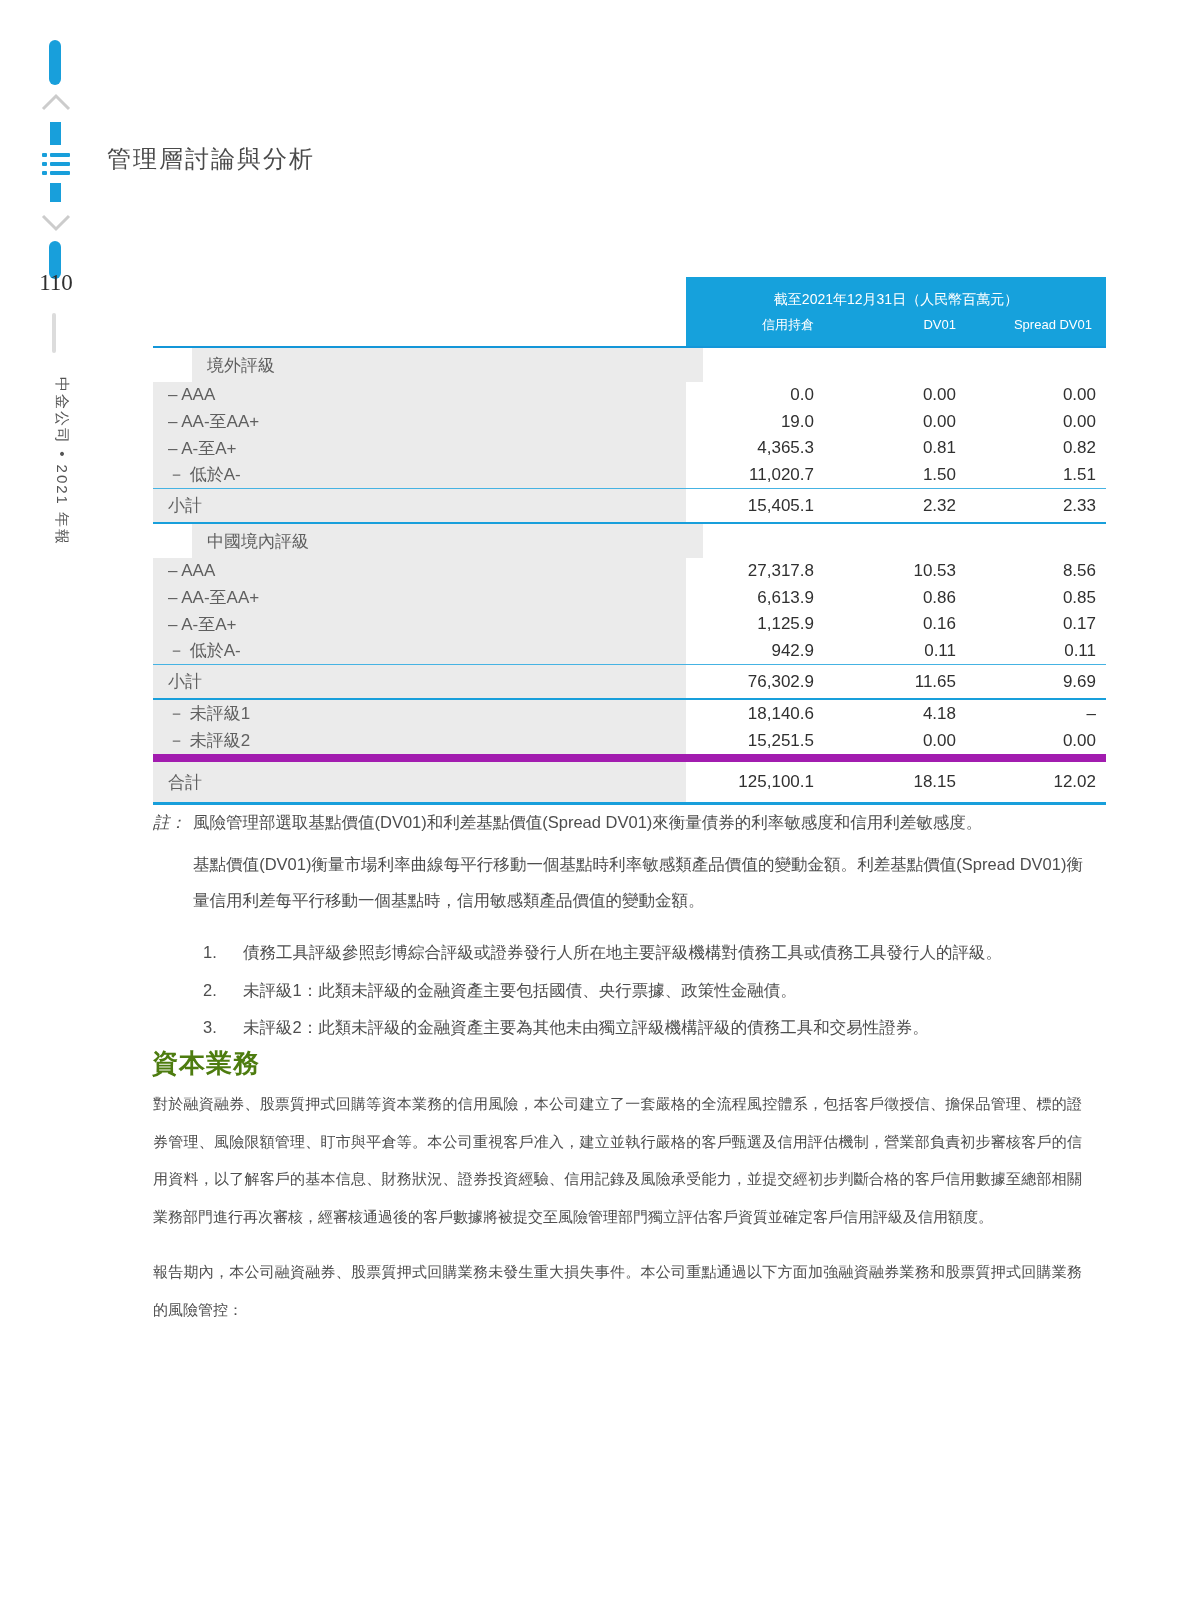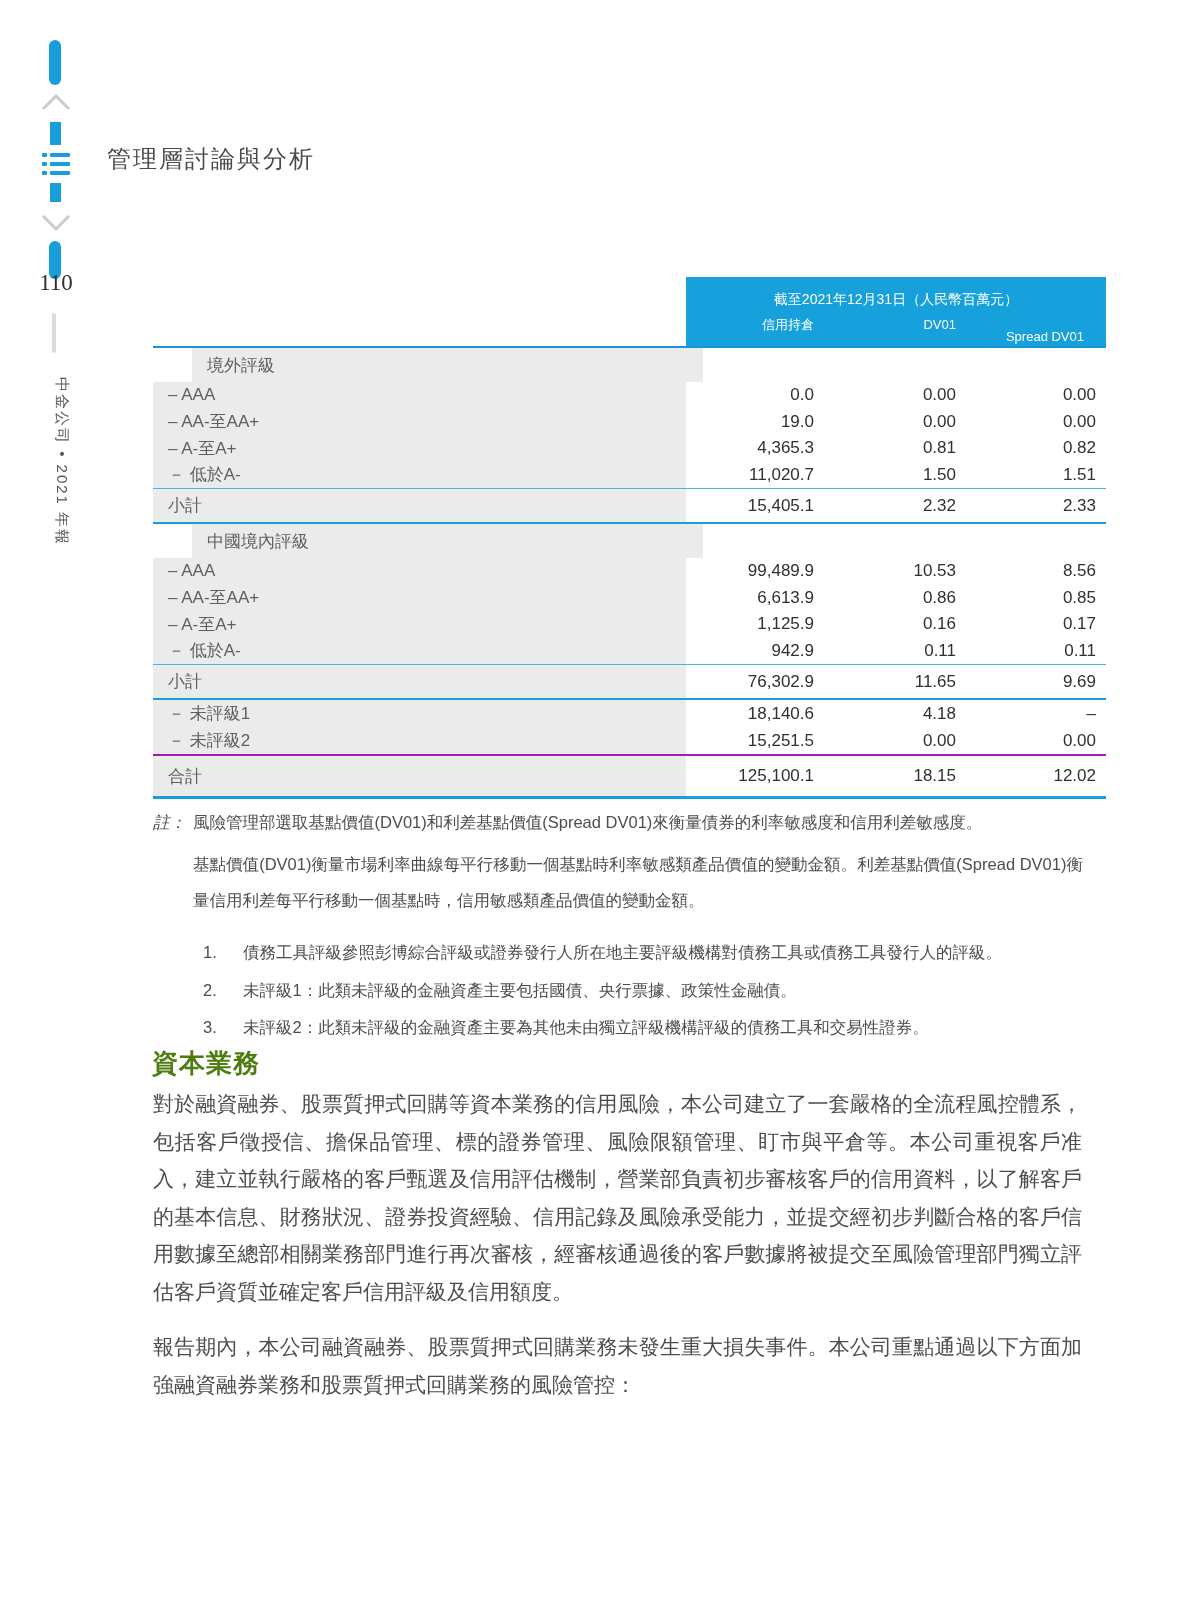--- a/index.html
+++ b/index.html
@@ -30,51 +30,51 @@
              font-family:"Liberation Serif","DejaVu Serif",serif;
              font-size:24px;color:#4a4a4a;letter-spacing:2px;}
 
   
   .table-area{position:absolute;left:153px;top:277px;width:953px;}
   .t-blue-header{margin-left:533px;width:420px;height:69px;background:#16A1DC;color:#ffffff;
                  box-sizing:border-box;padding-top:9px;}
   .t-blue-title{text-align:center;font-size:14px;line-height:26px;}
   .t-blue-cols{display:flex;font-size:13px;line-height:26px;}
   .hcol{text-align:right;box-sizing:border-box;}
-  .hcol1{width:128px;} .hcol2{width:142px;} .hcol3{width:150px;padding-right:22px;margin-top:12px;}
+  .hcol1{width:128px;} .hcol2{width:142px;} .hcol3{width:150px;padding-right:14px;}
 
   .t-body{border-top:2px solid #1396D8;}
   .trow{display:flex;align-items:center;font-size:17px;}
   .c-label{width:533px;box-sizing:border-box;padding-left:15px;background:#EBEBEB;color:#5f5f5f;
            align-self:stretch;display:flex;align-items:center;}
   .c-v{text-align:right;color:#303030;box-sizing:border-box;}
   .c-v1{width:128px;} .c-v2{width:142px;} .c-v3{width:150px;padding-right:10px;}
   .trow.section{height:34px;padding-left:39px;}
   .trow.data{height:26.5px;}
   .trow.data2{height:27px;}
   .trow.subtotal{height:33px;border-top:1px solid #45B3E3;border-bottom:2px solid #189FDB;}
-  .trow.total{height:40px;border-top:2px solid #a21caf;border-bottom:3px solid #189FDB;justify-content:flex-end;}
+  .trow.total{height:40px;border-top:8px solid #a21caf;border-bottom:3px solid #189FDB;justify-content:flex-end;}
 
   
   .note-first{position:absolute;left:153px;top:812px;width:930px;display:flex;
               font-size:16.5px;color:#4d4d4d;}
   .note-label{width:40px;font-style:italic;font-family:"Liberation Serif","DejaVu Serif",serif;}
   .note-intro{flex:1;}
   .note-paragraph{position:absolute;left:193px;top:846px;width:890px;font-size:16.5px;
                   line-height:36px;color:#4d4d4d;text-align:justify;}
   .note-items{position:absolute;left:203px;top:941px;width:880px;}
   .note-item{display:flex;margin-bottom:15px;line-height:22.5px;font-size:16.5px;color:#4d4d4d;}
   .note-item .num{width:40px;}
   .note-item .itext{flex:1;}
 
   
   .sec-heading{position:absolute;left:152px;top:1046px;font-size:26px;font-weight:bold;
                color:#4d7c0f;letter-spacing:1px;}
   .sec-paragraphs{position:absolute;left:153px;top:1085px;width:929px;}
-  .sec-paragraphs p{margin:0 0 18px 0;font-size:21px;line-height:37.5px;color:#4d4d4d;
+  .sec-paragraphs p{margin:0 0 18px 0;font-size:15px;line-height:37.5px;color:#4d4d4d;
                     text-align:justify;}
 </style>
 </head>
 <body>
 
 <div class="page">
 
   <div id="bar-top" class="cap-bar"></div>
   <svg id="chev-up" class="chev" viewBox="0 0 30 20">
     <polyline points="2,17 15,4 28,17" fill="none" stroke="#CCCCCC" stroke-width="3"></polyline>
@@ -153,21 +153,21 @@
           <div class="c-v c-v3">2.33</div>
         </div>
         <div class="trow section">
           <div class="c-label">中國境內評級</div>
           <div class="c-v c-v1"></div>
           <div class="c-v c-v2"></div>
           <div class="c-v c-v3"></div>
         </div>
         <div class="trow data">
           <div class="c-label">– AAA</div>
-          <div class="c-v c-v1">99,489.9</div>
+          <div class="c-v c-v1">27,317.8</div>
           <div class="c-v c-v2">10.53</div>
           <div class="c-v c-v3">8.56</div>
         </div>
         <div class="trow data">
           <div class="c-label">– AA-至AA+</div>
           <div class="c-v c-v1">6,613.9</div>
           <div class="c-v c-v2">0.86</div>
           <div class="c-v c-v3">0.85</div>
         </div>
         <div class="trow data">

